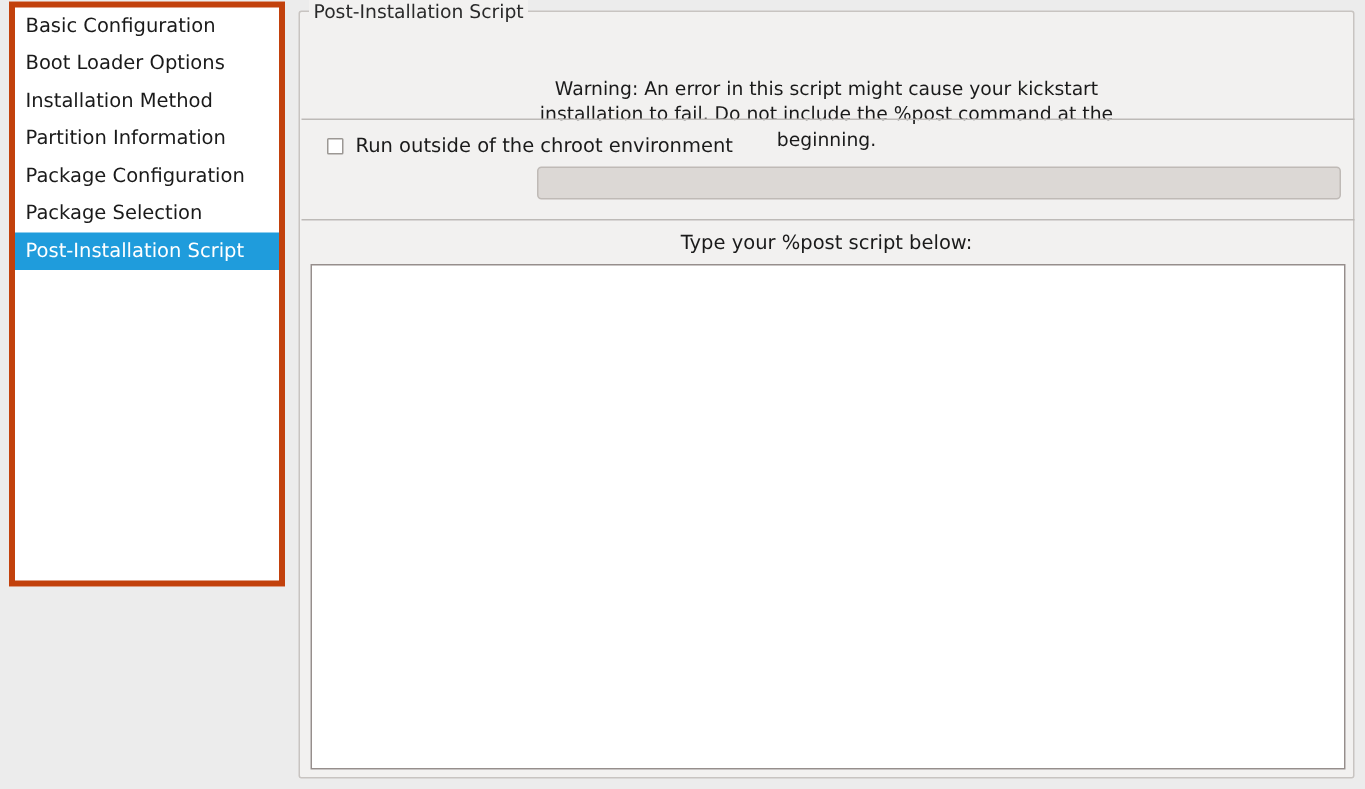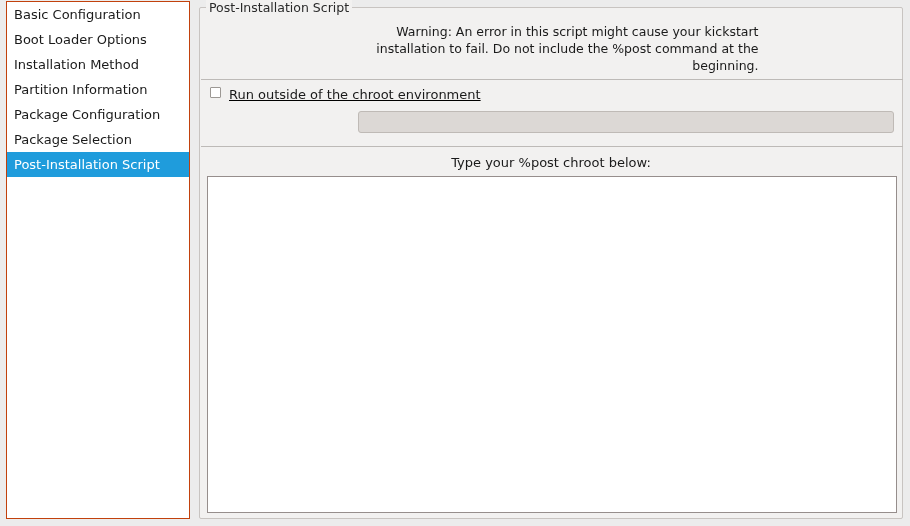--- a/index.html
+++ b/index.html
@@ -13,23 +13,23 @@
   #app {
     position: relative;
     width: 910px; height: 526px;
     background: #ececec;
   }
 
   
   #sidebar {
     position: absolute;
     left: 6px; top: 1px;
-    width: 184px; height: 518px;
+    width: 184px; height: 390px;
     background: #ffffff;
-    border: 1px solid #c2410c;
+    border: 4px solid #c2410c;
     overflow: hidden;
   }
   .side-item {
     height: 25px;
     line-height: 25px;
     padding-left: 7px;
     font-size: 13px;
     color: #1a1a1a;
     white-space: nowrap;
     cursor: default;
@@ -60,42 +60,43 @@
 
   #warning-wrap {
     position: absolute;
     left: 0; top: 15px;
     width: 100%;
     display: flex;
     justify-content: center;
   }
   #warning-text {
     width: 415px;
-    text-align: right;
+    text-align: center;
     font-size: 12.5px;
     line-height: 17px;
     color: #1a1a1a;
+    margin-top: 27px;
   }
 
   .hsep {
     position: absolute;
     left: 1px;
     width: 702px;
     height: 1px;
     background: #bdbab7;
   }
   #sep-1 { top: 71px; }
   #sep-2 { top: 138px; }
 
   .check-row {
     position: absolute;
-    left: 10px;
+    left: 18px;
     display: flex;
+    align-items: center;
     height: 20px;
-    text-decoration: underline;
   }
   #row-chroot { top: 79px; }
   #row-interp { top: 104px; }
 
   .cbox {
     width: 11px; height: 11px;
     background: #ffffff;
     border: 1px solid #9c9894;
     border-radius: 1px;
     flex: 0 0 auto;
@@ -177,19 +178,19 @@
     <div class="check-row" id="row-chroot">
       <span class="cbox"></span>
       <span class="cbox-label">Run outside of the chroot environment</span>
     </div>
 
 
     <div id="interp-entry" placeholder=""></div>
 
     <div class="hsep" id="sep-2"></div>
 
-    <div id="script-label">Type your %post chroot below:</div>
+    <div id="script-label">Type your %post script below:</div>
 
     <div id="script-area" placeholder=""></div>
 
   </div>
 
 </div>
 
 </body></html>

